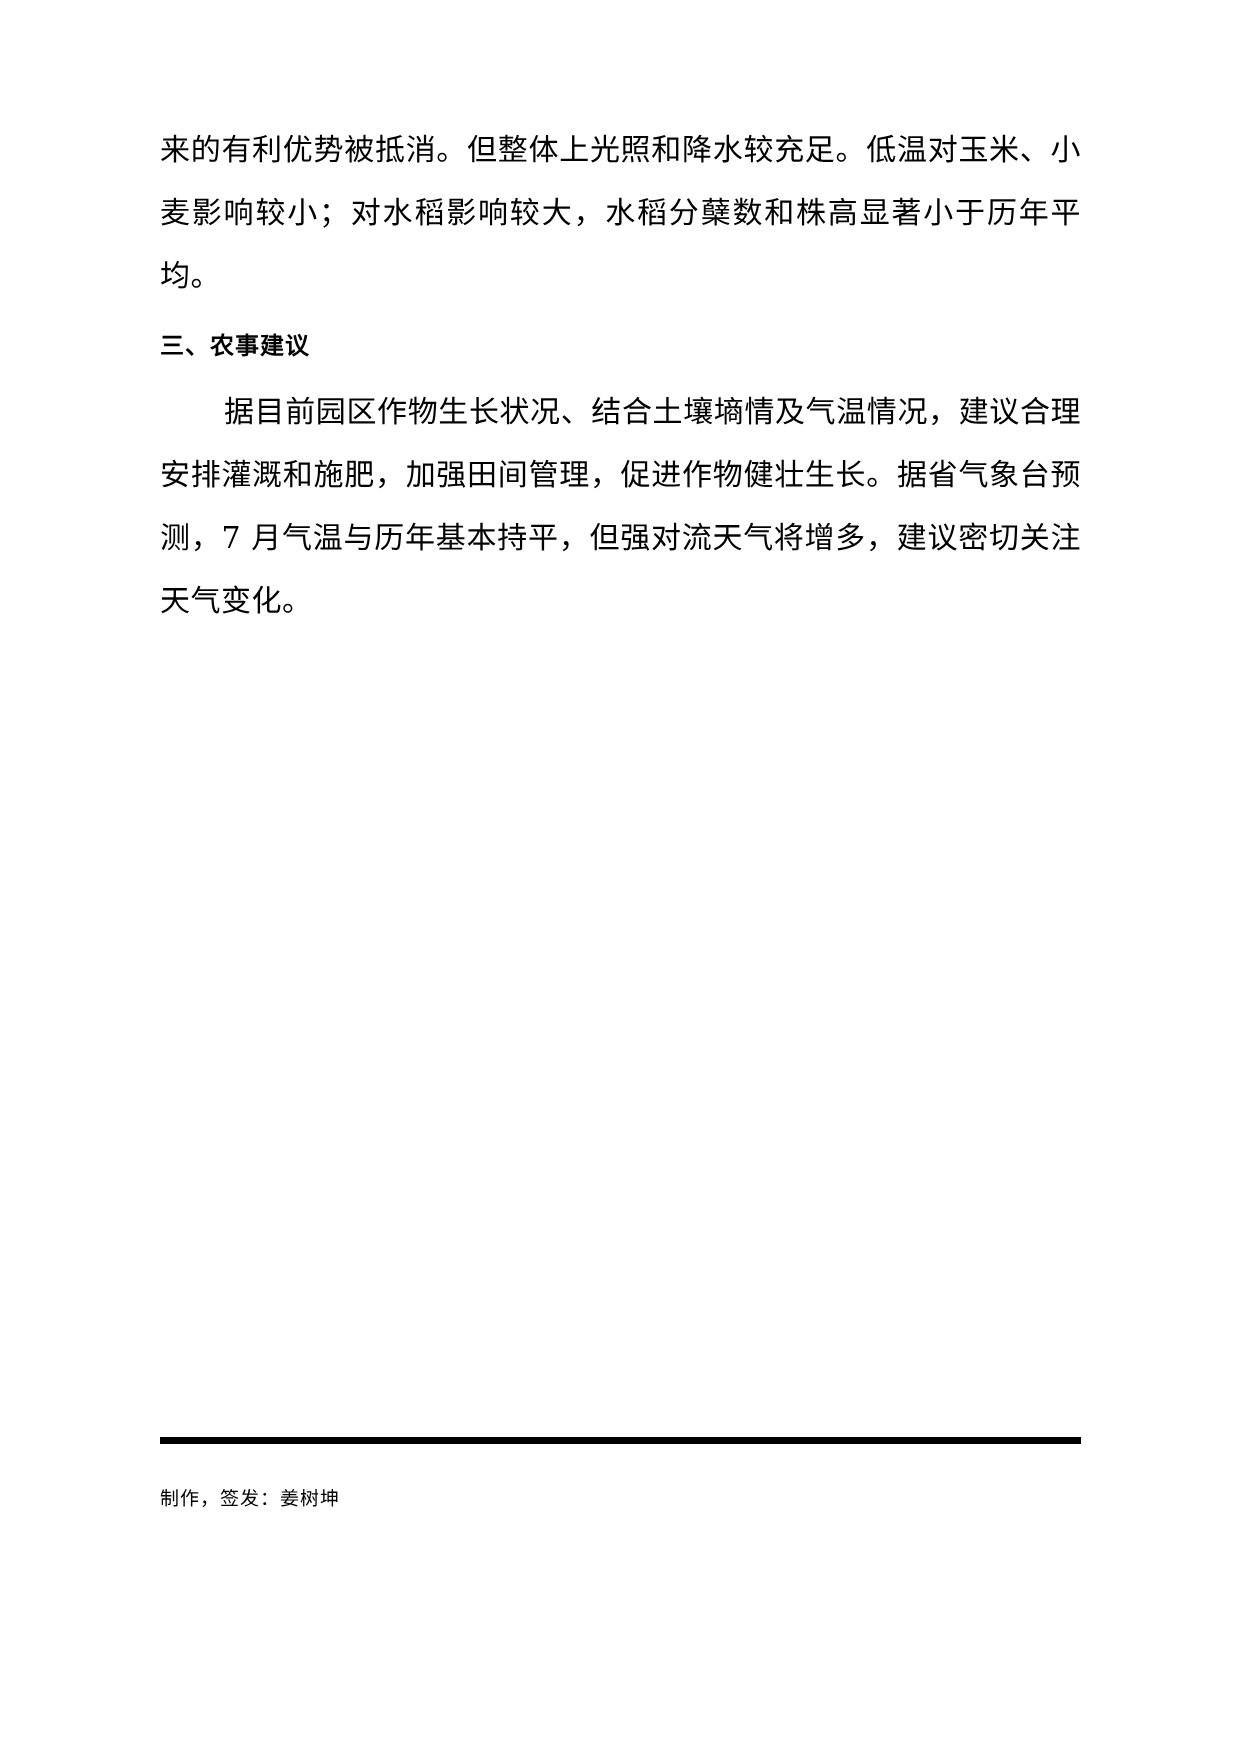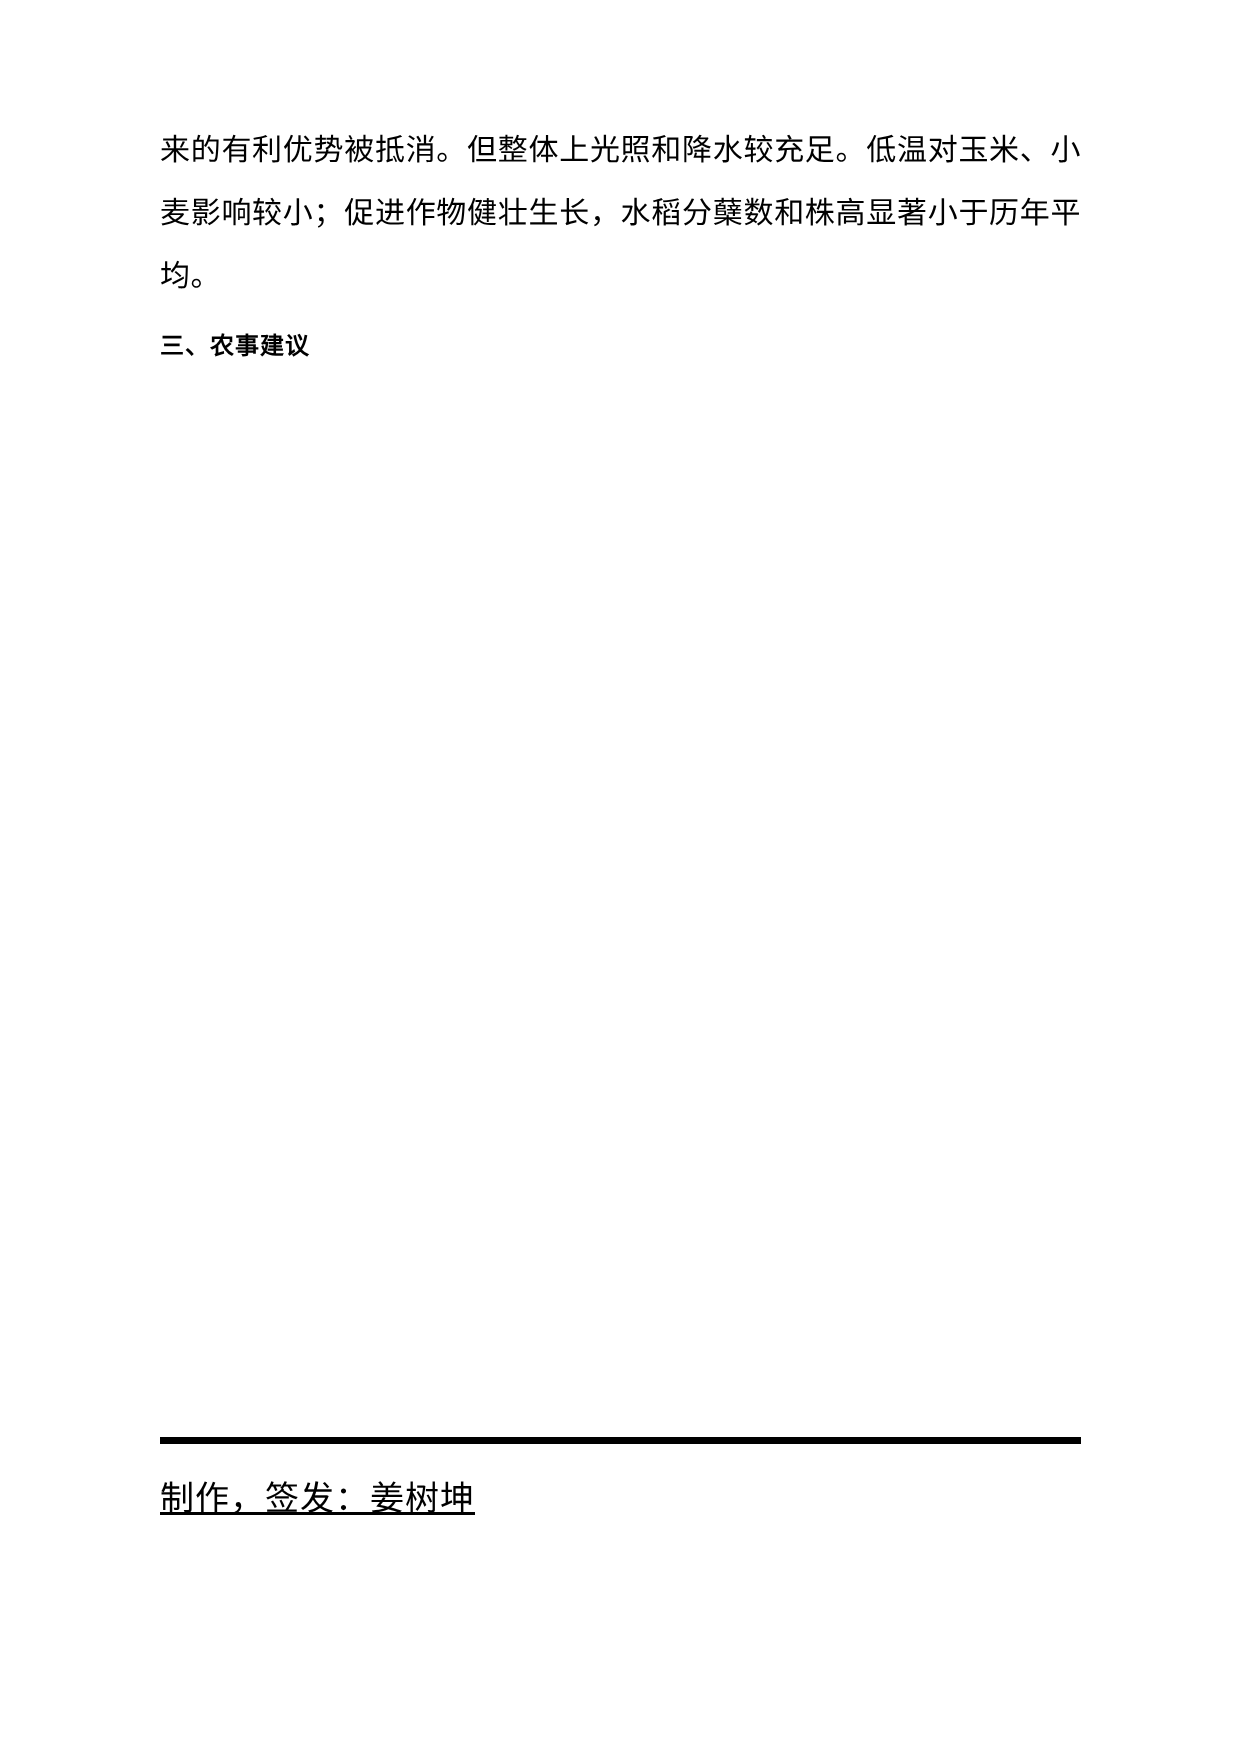--- a/index.html
+++ b/index.html
@@ -56,35 +56,35 @@
     right: 160px;
     bottom: 236px;
   }
   .footer-rule {
     height: 7px;
     background: #000000;
     width: 100%;
     margin-bottom: 34px;
   }
   .footer-line {
-    font-size: 34px;
+    font-size: 19px;
     line-height: 40px;
     letter-spacing: 1px;
-    text-decoration: underline;
   }
 </style>
 </head>
 <body>
 
 <div class="page">
 
-  <p class="body-text para-continued">来的有利优势被抵消。但整体上光照和降水较充足。低温对玉米、小麦影响较小；促进作物健壮生长，水稻分蘖数和株高显著小于历年平均。</p>
+  <p class="body-text para-continued">来的有利优势被抵消。但整体上光照和降水较充足。低温对玉米、小麦影响较小；对水稻影响较大，水稻分蘖数和株高显著小于历年平均。</p>
 
   <h2 class="section-heading">三、农事建议</h2>
 
+  <p class="body-text para-indent">据目前园区作物生长状况、结合土壤墒情及气温情况，建议合理安排灌溉和施肥，加强田间管理，促进作物健壮生长。据省气象台预测，7 月气温与历年基本持平，但强对流天气将增多，建议密切关注天气变化。</p>
 
   <div class="spacer-block"></div>
 
   <div class="footer-area">
     <div class="footer-rule"></div>
     <div class="footer-line">制作，签发：姜树坤</div>
   </div>
 
 </div>
 

